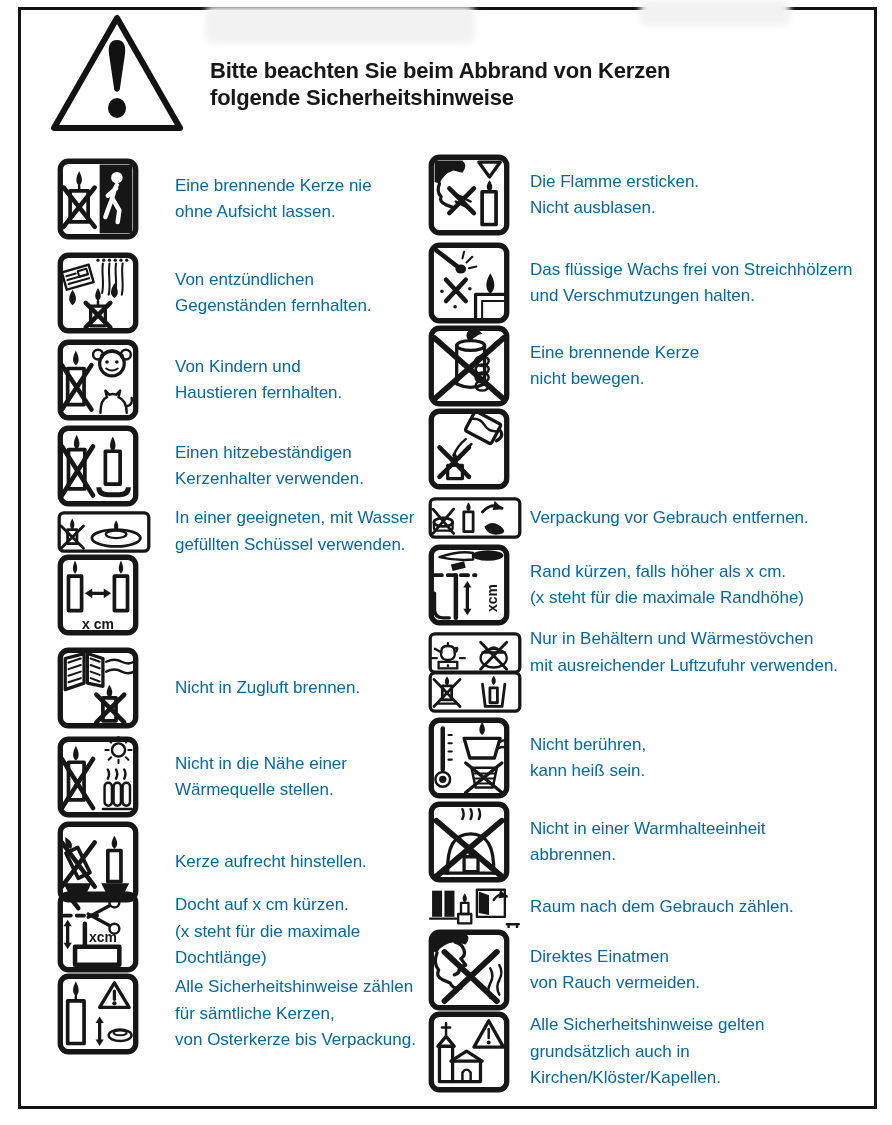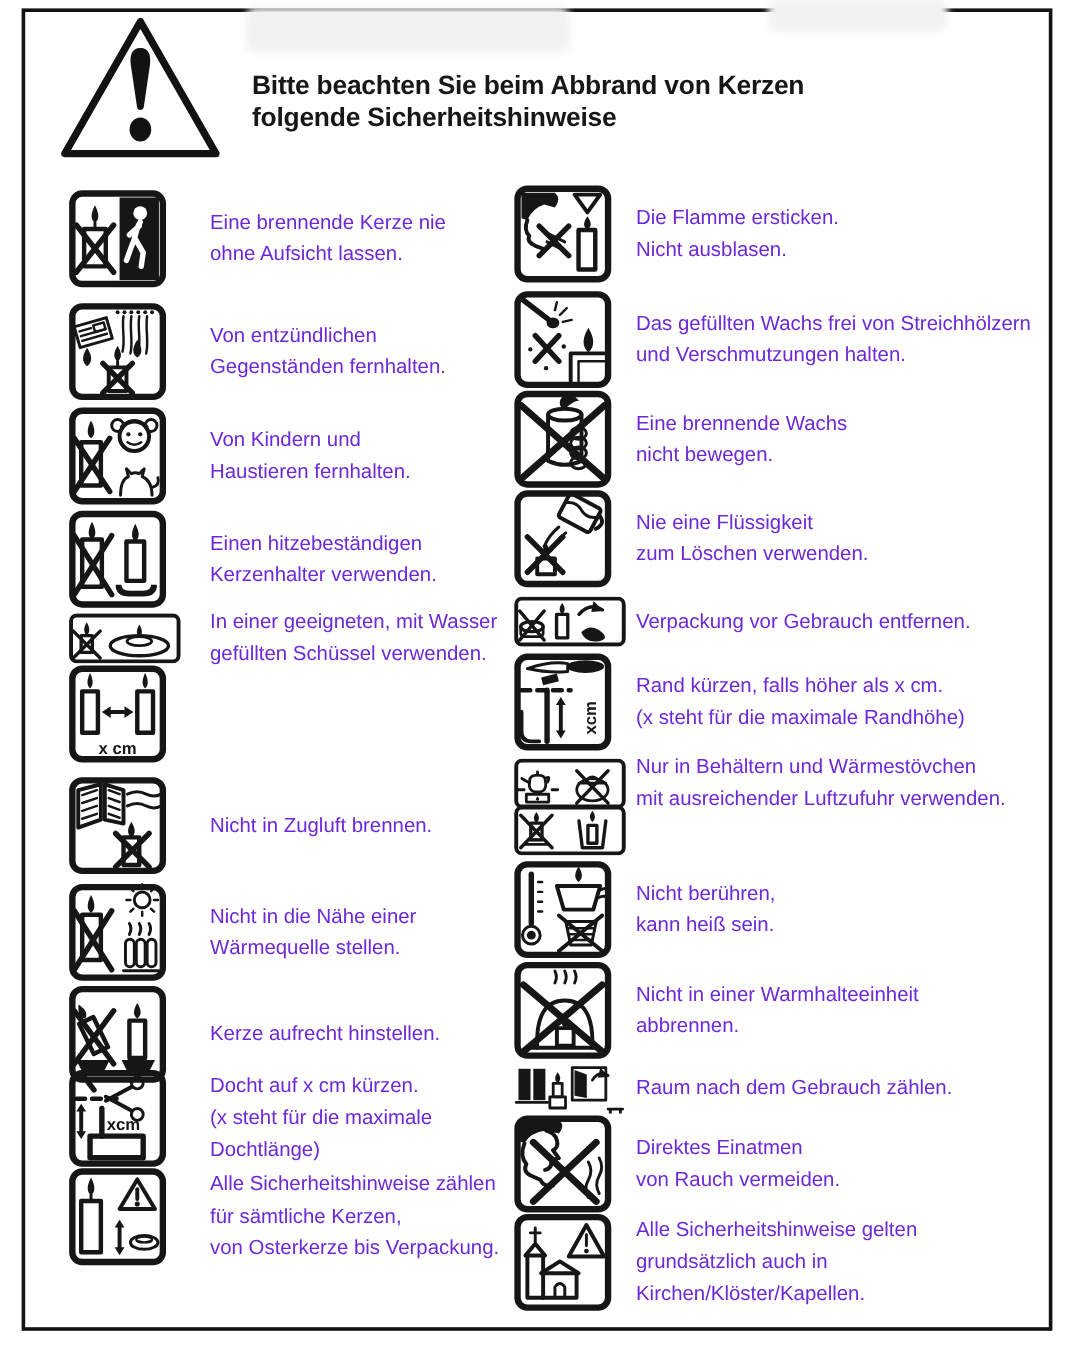--- a/index.html
+++ b/index.html
@@ -8,21 +8,21 @@
   .frame{position:absolute;left:18px;top:7px;width:853px;height:1096px;border:3px solid #121212;}
   .artifact{position:absolute;background:#f2f2f2;border-radius:8px;filter:blur(3px);}
   .hdr-tri{position:absolute;left:48px;top:12px;}
   .title{position:absolute;left:210px;top:57px;font-size:22px;line-height:27px;font-weight:700;
          color:#171717;white-space:pre-line;letter-spacing:-0.2px;}
   .item{position:absolute;display:flex;align-items:center;}
   .col-left .item{left:57px;}
   .col-right .item{left:428px;}
   .col-left .ic{flex:0 0 118px;display:flex;align-items:flex-end;}
   .col-right .ic{flex:0 0 102px;display:flex;align-items:center;}
-  .txt{font-size:17px;line-height:26.5px;white-space:pre-line;color:#6d28d9;}
+  .txt{font-size:17px;line-height:26.5px;white-space:pre-line;color:#0369a1;}
   svg.pict{display:block;}
   svg.sq{width:82px;height:82px;}
   svg.wd{width:94px;height:42px;}
   .pict *{stroke:#161616;fill:none;stroke-linecap:round;stroke-linejoin:round;stroke-width:4.5;}
   .pict .bd{stroke-width:6.5;}
   .pict .bd2{stroke-width:3.5;}
   .pict .f{fill:#161616;stroke:none;}
   .pict .w{stroke:#ffffff;fill:none;}
   .pict .wf{fill:#ffffff;stroke:none;}
   .pict .sw2{stroke-width:2.5;} .pict .sw3{stroke-width:3;} .pict .sw4{stroke-width:4;}
@@ -291,59 +291,57 @@
         <path class="sw2" d="M47,25 L54,18 M50,32 L59,30 M42,20 L44,12"></path>
         <path class="sw5" d="M22,46 L46,72 M46,46 L22,72"></path>
         <circle class="f" cx="17" cy="60" r="2.2"></circle>
             <circle class="f" cx="51" cy="57" r="2.2"></circle>
             <circle class="f" cx="33" cy="79" r="2.2"></circle>
         <path class="f" d="M76,38 C70,48 69,57 76,63 C83,57 82,48 76,38"></path>
         <path class="sw4" d="M58,92 V64 H92"></path>
         <path class="sw2" d="M66,92 V72 H92"></path>
       </svg>
         </div>
-      <div class="txt">Das gefüllten Wachs frei von Streichhölzern
+      <div class="txt">Das flüssige Wachs frei von Streichhölzern
 und Verschmutzungen halten.</div>
     </div>
 
     <div class="item" style="top:325px">
       <div class="ic">
           <svg class="pict sq" viewBox="0 0 100 100">
         <rect class="bd" x="4" y="4" width="92" height="92" rx="10"></rect>
         <path class="f" d="M52,4 C45,10 46,17 52,20 C58,16 60,9 66,8 C60,4 56,2 52,4" transform="rotate(14 54 12)"></path>
         <ellipse class="sw4" cx="52" cy="25" rx="17" ry="6"></ellipse>
         <path class="sw4" d="M35,25 V72 M69,25 V72 M35,72 Q52,80 69,72"></path>
         <ellipse class="sw3" cx="66" cy="44" rx="8" ry="6"></ellipse>
         <ellipse class="sw3" cx="66" cy="54" rx="8" ry="6"></ellipse>
         <ellipse class="sw3" cx="66" cy="64" rx="8" ry="6"></ellipse>
         <ellipse class="sw3" cx="66" cy="74" rx="8" ry="6"></ellipse>
         <path class="sw7" d="M8,16 L92,90 M92,16 L8,90"></path>
       </svg>
         </div>
-      <div class="txt">Eine brennende Wachs
+      <div class="txt">Eine brennende Kerze
 nicht bewegen.</div>
     </div>
 
     <div class="item" style="top:408px">
       <div class="ic">
           <svg class="pict sq" viewBox="0 0 100 100">
         <rect class="bd" x="4" y="4" width="92" height="92" rx="10"></rect>
         <g transform="rotate(28 66 26)">
           <rect class="sw4" x="48" y="10" width="36" height="27" rx="3"></rect>
           <path class="sw3" d="M50,20 Q58,15 66,20 Q74,25 82,20"></path>
           <path class="sw4" d="M84,16 Q95,20 88,30"></path>
         </g>
         <path class="sw3" d="M46,38 Q36,46 31,58 M53,44 Q43,52 38,62"></path>
         <path class="f" d="M33,54 C29,61 28,66 33,70 C38,66 37,61 33,54"></path>
         <rect class="sw4" x="24" y="70" width="18" height="16"></rect>
         <path class="sw5" d="M14,48 L50,84 M50,48 L14,84"></path>
       </svg>
         </div>
-      <div class="txt">Nie eine Flüssigkeit
-zum Löschen verwenden.</div>
     </div>
 
     <div class="item" style="top:497px">
       <div class="ic">
           <svg class="pict wd" viewBox="0 0 100 45">
         <rect class="bd2" x="2" y="2" width="96" height="41" rx="5"></rect>
         <ellipse class="sw3" cx="16" cy="27" rx="10" ry="4.5"></ellipse>
         <path class="sw2" d="M6,27 V33 Q6,36 10,36 H22 Q26,36 26,33 V27"></path>
         <path class="sw3" d="M5,13 L27,39 M27,13 L5,39"></path>
         <path class="f" d="M43,6 C40,10 40,13 43,16 C46,13 46,10 43,6"></path>

